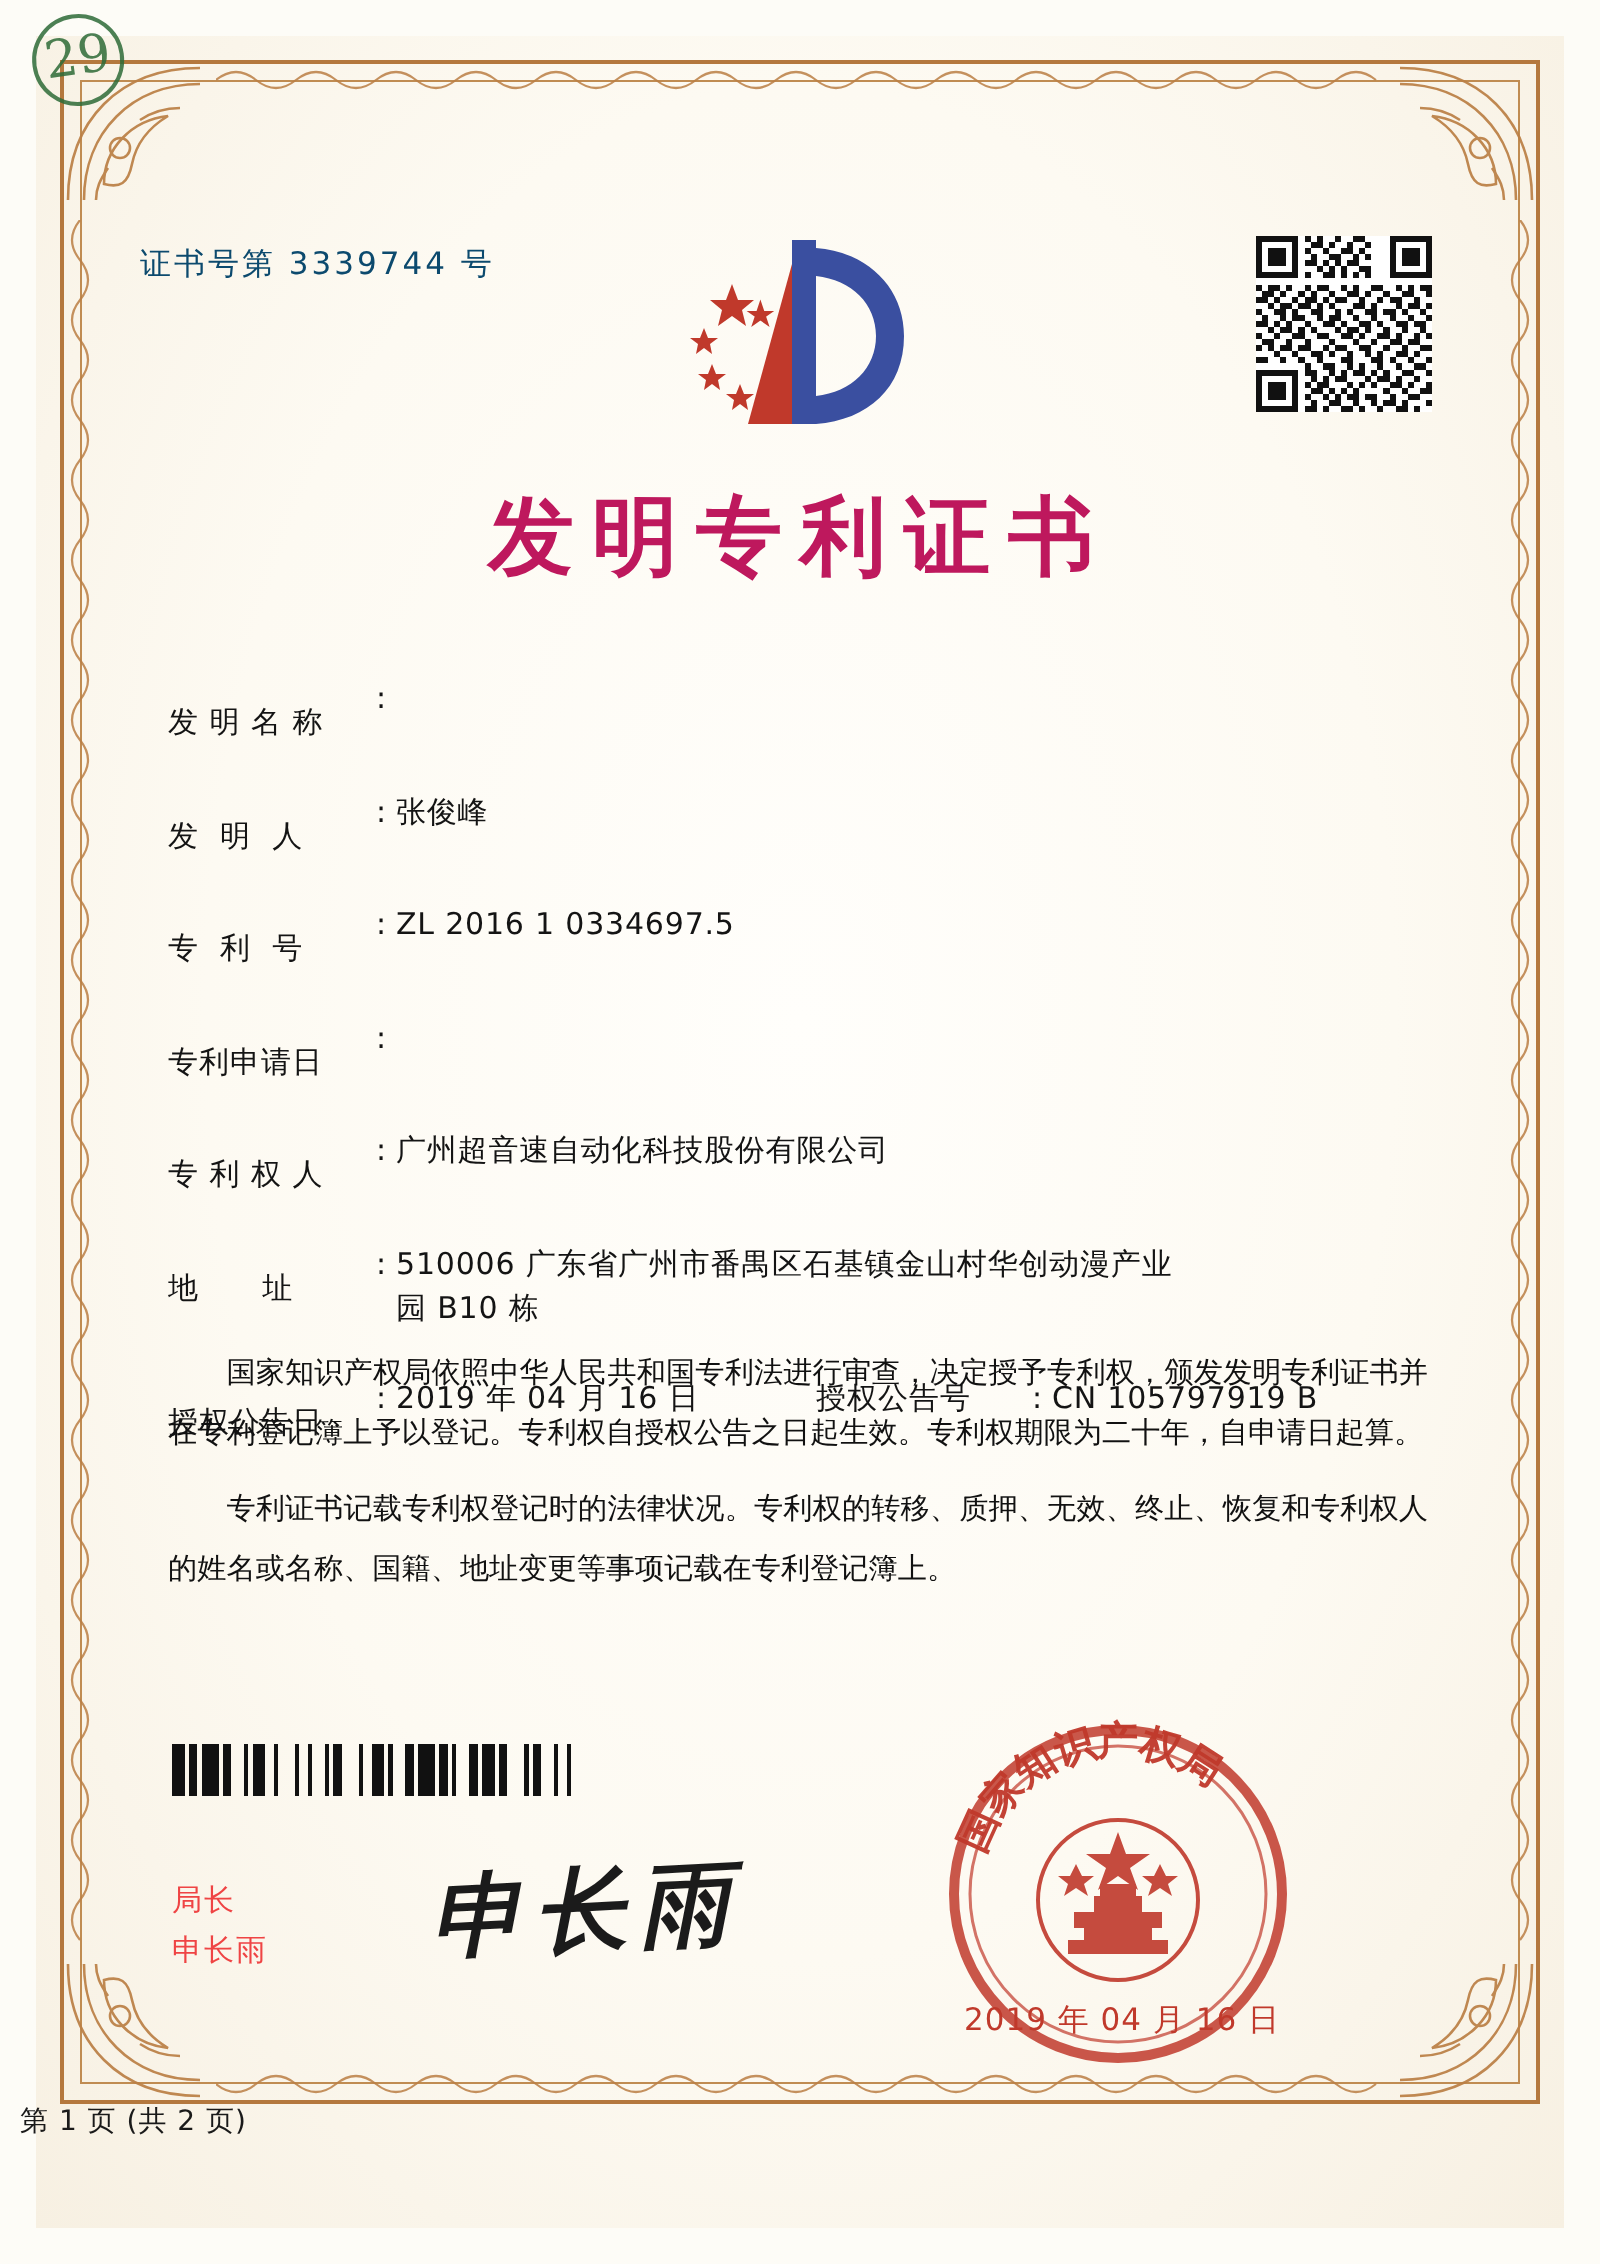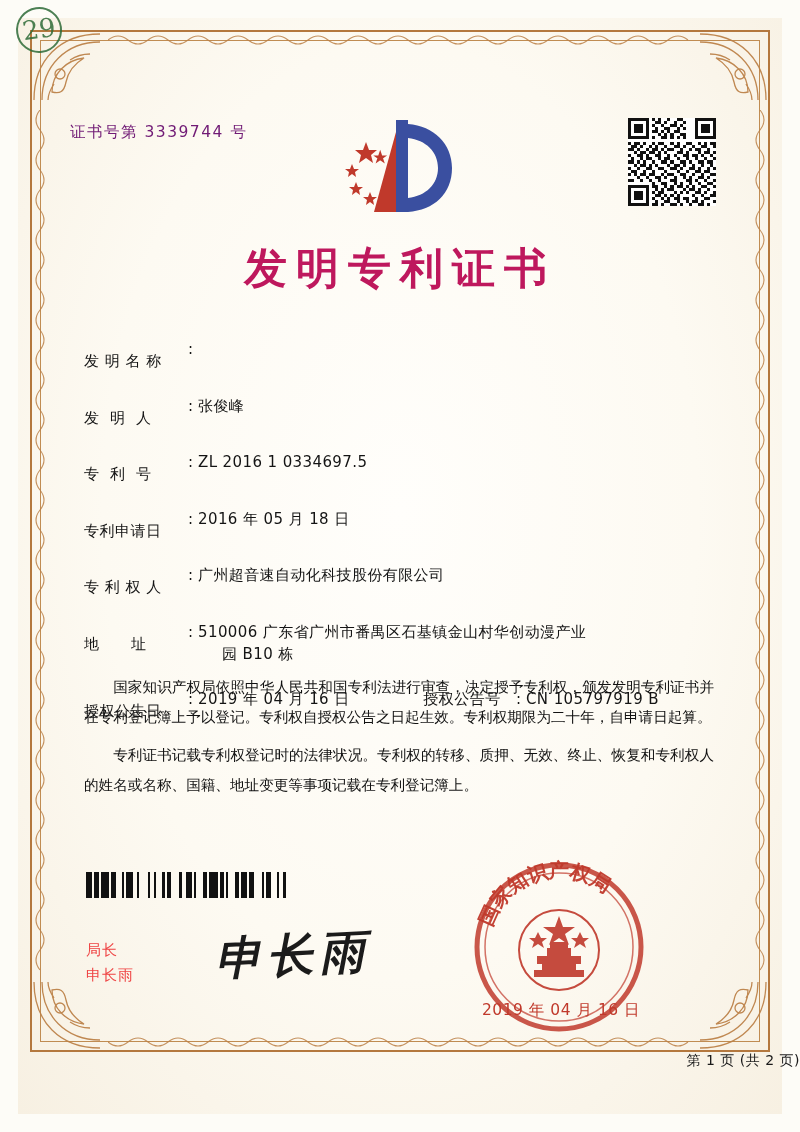--- a/index.html
+++ b/index.html
@@ -91,21 +91,21 @@
     text-align: center;
     font-size: 26px;
   }
 
   
   .cert-no {
     position: absolute;
     left: 70px; top: 122px;
     font-size: 15.5px;
     letter-spacing: 1.5px;
-    color: #701a75;
+    color: #0c4a6e;
   }
   .emblem {
     position: absolute;
     left: 322px; top: 112px;
     width: 150px; height: 110px;
   }
   .qr {
     position: absolute;
     left: 628px; top: 118px;
     width: 88px; height: 88px;
@@ -140,24 +140,24 @@
   }
   .field-label {
     width: 104px;
     flex: 0 0 104px;
     letter-spacing: 0.5px;
     white-space: pre;
     margin-top: 12px;
   }
   .field-colon { width: 10px; flex: 0 0 10px; }
   .field-value { flex: 1; letter-spacing: .4px; }
-  .field-value .line2 { display:block;margin-left:24px; }
+  .field-value .line2 { display:block; }
 
   .field-row.dual .field-value { flex: 0 0 210px; }
-  .sub-label { flex: 0 0 108px; letter-spacing: .5px; text-align: center; }
+  .sub-label { flex: 0 0 108px; letter-spacing: .5px; }
   .sub-value { flex: 1; letter-spacing: .4px; }
 
   
   .paras {
     position: absolute;
     left: 84px; top: 672px;
     width: 630px;
     font-size: 14.6px;
     line-height: 30px;
     color: #111;
@@ -204,24 +204,25 @@
     left: 482px; top: 1000px;
     font-size: 15.5px;
     color: #c0392b;
     letter-spacing: .5px;
   }
 
   
   .page-footer {
     position: absolute;
     left: 0; right: 0; top: 1052px;
-    text-align: right;
+    text-align: left;
     font-size: 14px;
     color: #1a1a1a;
     letter-spacing: .5px;
+    padding-left: 10px;
   }
   .back-note {
     position: absolute;
     left: 0; right: 0; top: 1098px;
     text-align: center;
     font-size: 14px;
     color: #1a1a1a;
     letter-spacing: 1px;
   }
 </style>
@@ -587,21 +588,20 @@
 
     <div class="field-row">
       <span class="field-label">专  利  号</span>
       <span class="field-colon">:</span>
       <span class="field-value">ZL 2016 1 0334697.5</span>
     </div>
 
     <div class="field-row">
       <span class="field-label">专利申请日</span>
       <span class="field-colon">:</span>
-      <span class="field-value">2016 年 05 月 18 日</span>
     </div>
 
     <div class="field-row">
       <span class="field-label">专 利 权 人</span>
       <span class="field-colon">:</span>
       <span class="field-value">广州超音速自动化科技股份有限公司</span>
     </div>
 
     <div class="field-row">
       <span class="field-label">地      址</span>

